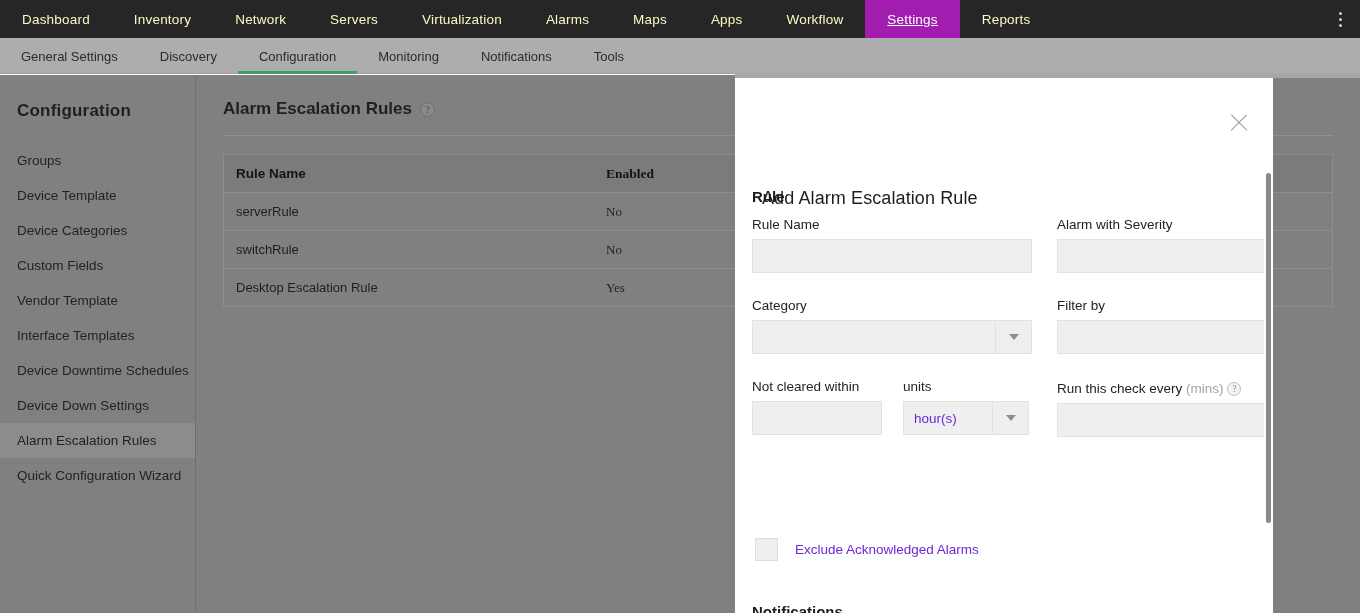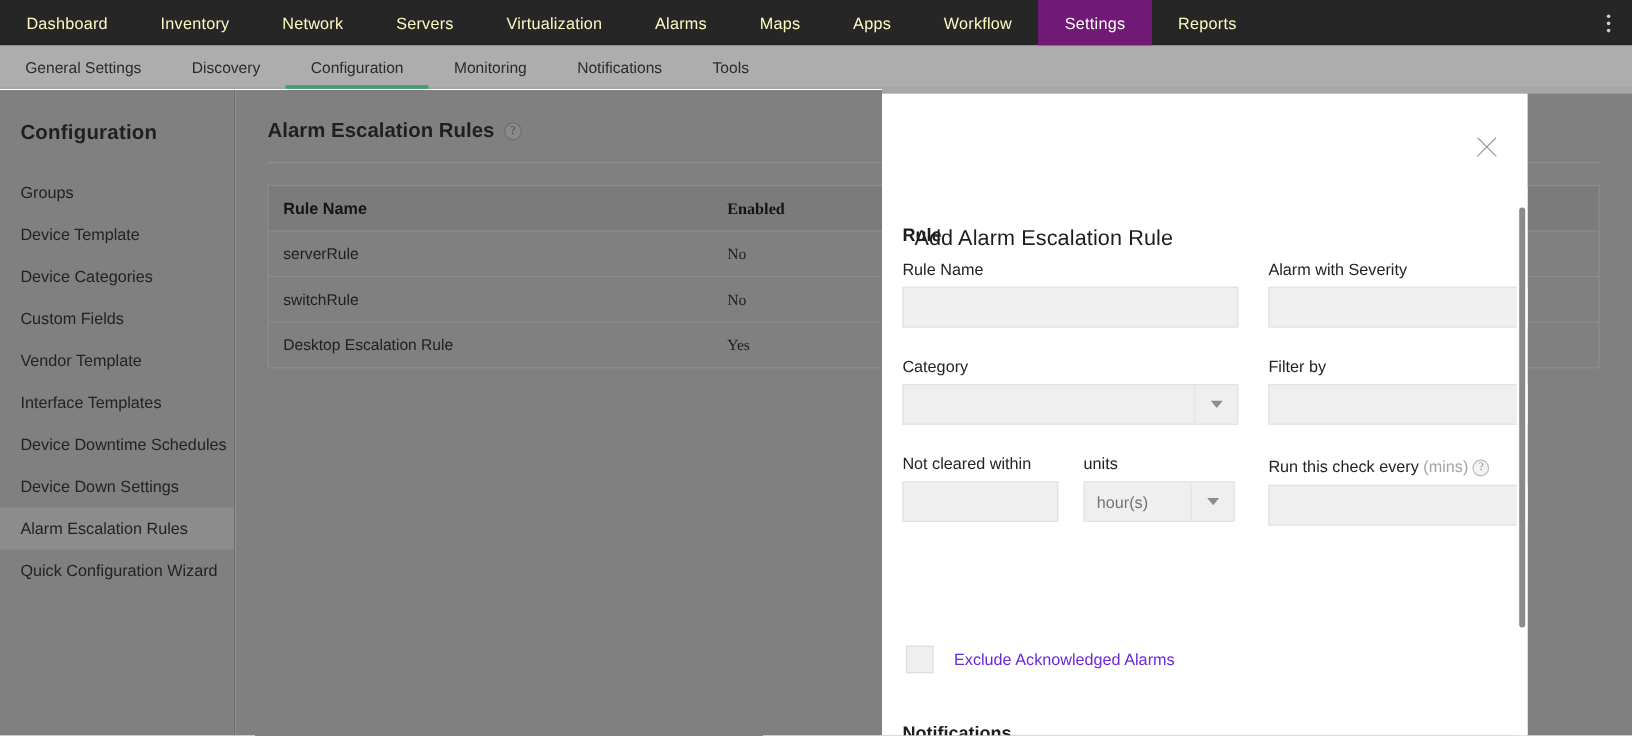--- a/index.html
+++ b/index.html
@@ -35,22 +35,23 @@
     justify-content: center;
     padding: 0 22px;
     color: #fef9c3;
     font-size: 13.5px;
     letter-spacing: .2px;
     white-space: nowrap;
     cursor: pointer;
     height: 38px;
   }
   .topnav-item.active {
-    background: #701a75;
+    background: #a21caf;
     color: #ffffff;
+    text-decoration: underline;
   }
   .kebab {
     position: absolute;
     right: 9px;
     top: 0;
     height: 38px;
     width: 22px;
     display: flex;
     flex-direction: column;
     align-items: center;
@@ -283,21 +284,21 @@
     height: 34px;
     background: #efefef;
     border: 1px solid #e2e2e2;
     display: flex;
     align-items: center;
     position: relative;
     cursor: pointer;
   }
   .sel .val {
     font-size: 13.5px;
-    color: #737373;
+    color: #6d28d9;
     padding-left: 10px;
     white-space: nowrap;
   }
   .sel .arrowbox {
     position: absolute;
     right: 0; top: 0; bottom: 0;
     width: 36px;
     border-left: 1px solid #e2e2e2;
     display: flex;
     align-items: center;

